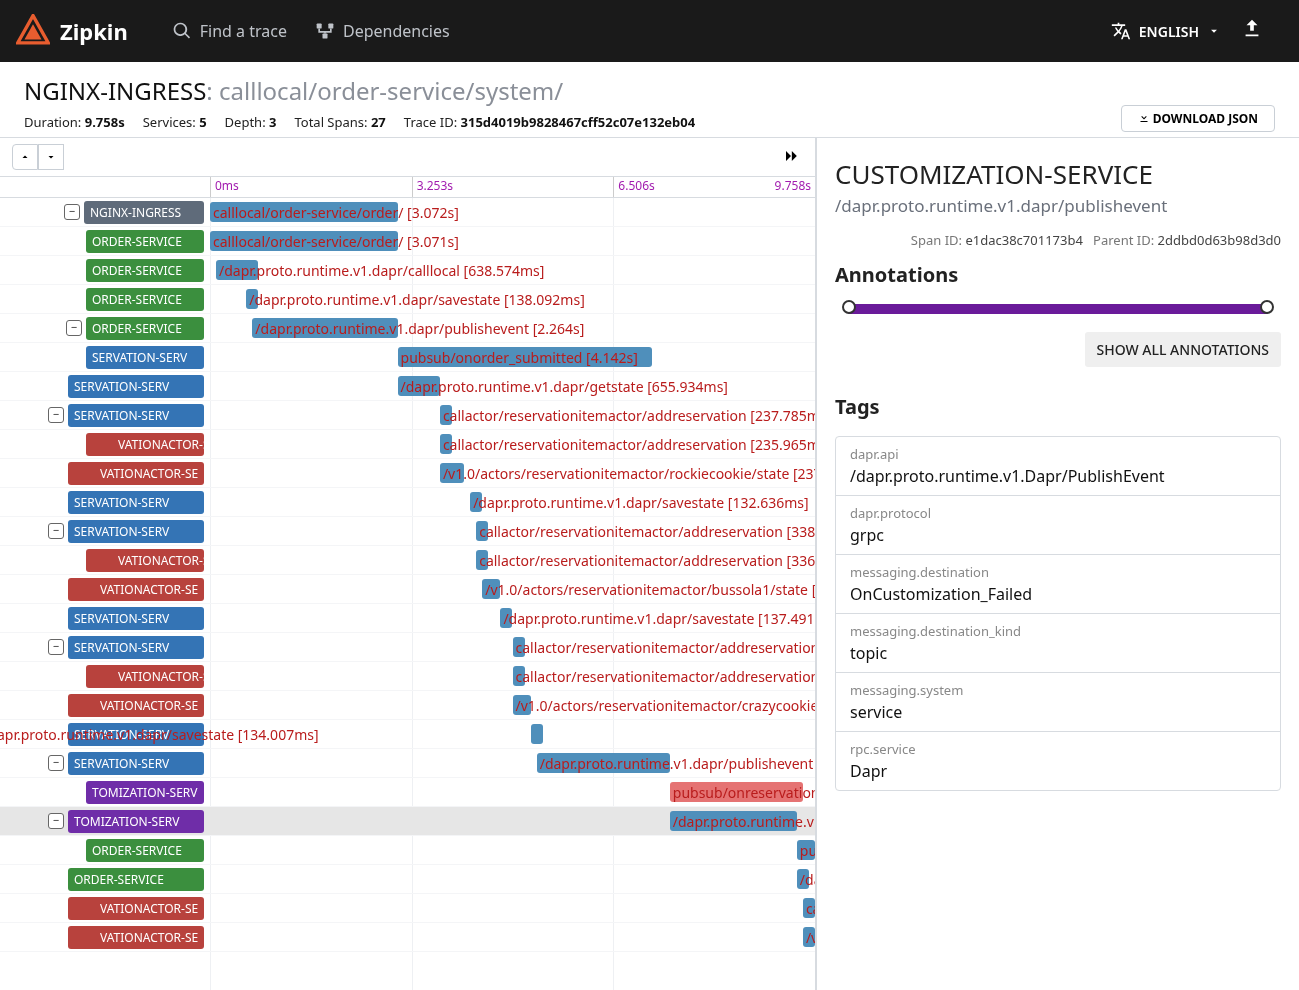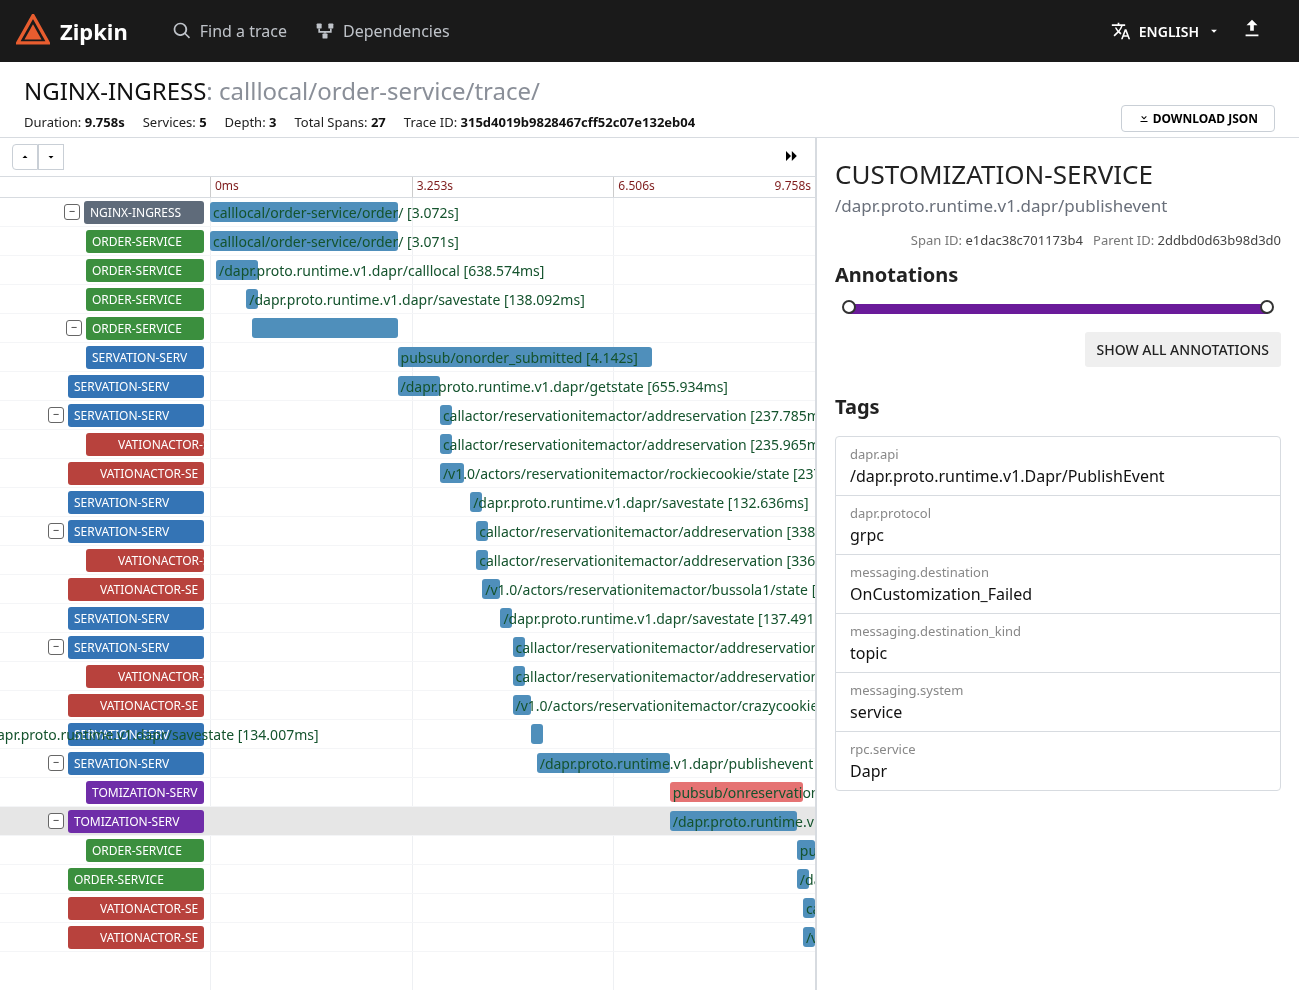--- a/index.html
+++ b/index.html
@@ -43,37 +43,37 @@
   .main{display:flex;height:calc(100vh - 62px - 66px);}
   .left{flex:1;min-width:0;display:flex;flex-direction:column;border-right:2px solid var(--border);position:relative;}
   .right{width:482px;padding:12px 18px 24px 18px;overflow:auto;}
   
   .tools{display:flex;gap:0;padding:6px 12px;border-bottom:1px solid var(--border);position:relative;}
   .btnsq{width:26px;height:26px;border:1px solid #c9cfd6;background:#fff;display:flex;align-items:center;justify-content:center;cursor:pointer;}
   .btnsq:first-child{border-radius:4px 0 0 4px;}
   .btnsq:last-child{border-radius:0 4px 4px 0;border-left:none;}
   .collapse{position:absolute;right:14px;top:8px;cursor:pointer;}
   
-  .ruler{display:flex;border-bottom:1px solid var(--border);font-size:12px;color:#7f1d1d;}
+  .ruler{display:flex;border-bottom:1px solid var(--border);font-size:12px;color:#a21caf;}
   .ruler .pad{width:var(--left);}
   .ruler .ticks{flex:1;position:relative;height:20px;}
   .tick{position:absolute;top:0;height:100%;border-left:1px solid #ccc;padding-left:4px;}
   
   .rows{flex:1;overflow:auto;position:relative;}
   .row{display:flex;align-items:center;height:var(--rowh);border-bottom:1px solid #f4f5f7;position:relative;}
   .row.sel{background:#e6e6e6;}
   .svc-cell{width:var(--left);display:flex;align-items:center;justify-content:flex-end;padding-right:6px;position:relative;}
   .toggle{width:16px;height:16px;border:1px solid #666;border-radius:3px;font-size:11px;line-height:12px;text-align:center;margin-right:4px;cursor:pointer;background:#fff;}
   .svc-chip{color:#fff;font-size:12px;padding:3px 6px;border-radius:3px;white-space:nowrap;overflow:hidden;}
   .c-grey{background:#5f6b7a;} .c-green{background:var(--green);} .c-blue{background:#3474b5;}
   .c-red{background:var(--red);padding-left:32px;} .c-purple{background:var(--purple);}
   .timeline{flex:1;position:relative;height:100%;}
   .bar{position:absolute;top:4px;height:20px;border-radius:3px;background:var(--blue);}
   .bar.red{background:#e57373;}
-  .span-label{position:absolute;top:5px;font-size:14px;color:#14532d;white-space:nowrap;}
+  .span-label{position:absolute;top:5px;font-size:14px;color:#b91c1c;white-space:nowrap;}
   
   .grid{position:absolute;left:var(--left);right:0;top:0;bottom:0;pointer-events:none;}
   .gridline{position:absolute;top:0;bottom:0;border-left:1px solid #eef0f3;}
   
   .r-title{font-size:26px;margin:6px 0 2px 0;}
   .r-sub{color:#6a707b;font-size:17px;margin-bottom:14px;}
   .r-ids{font-size:13px;color:#444;text-align:right;margin-bottom:12px;}
   .r-ids .lbl{color:#777;}
   .section-h{font-size:20px;font-weight:700;margin:8px 0 16px 0;}
   .ann-track{height:10px;background:#6a1b9a;border-radius:5px;position:relative;margin:14px 10px 18px 10px;}
@@ -123,21 +123,21 @@
   </div>
   <div class="upload">
     <svg width="22" height="22" viewBox="0 0 24 24" fill="#fff">
         <path d="M5 20h14v-2H5v2zM12 2L6 8h4v6h4V8h4l-6-6z"></path>
       </svg>
   </div>
 </div>
 
 <div class="pagehead">
   <div class="title">
-    <span class="svc">NGINX-INGRESS</span><span class="rest">: calllocal/order-service/trace/</span>
+    <span class="svc">NGINX-INGRESS</span><span class="rest">: calllocal/order-service/system/</span>
   </div>
   <div class="meta">
     <span><span>Duration:</span> <b>9.758s</b></span>
     <span><span>Services:</span> <b>5</b></span>
     <span><span>Depth:</span> <b>3</b></span>
     <span><span>Total Spans:</span> <b>27</b></span>
     <span><span>Trace ID:</span> <b>315d4019b9828467cff52c07e132eb04</b></span>
   </div>
   <button class="dl">
     <svg width="12" height="12" viewBox="0 0 24 24" style="vertical-align:-1px">
@@ -216,20 +216,21 @@
             <div class="span-label" style="left: calc(6% + 3px);">/dapr.proto.runtime.v1.dapr/savestate [138.092ms]</div>
           </div>
         </div>
         <div class="row">
           <div class="svc-cell" style="padding-left: 20px;">
             <div class="toggle">−</div>
             <div class="svc-chip c-green" style="width: 118px; margin-right: 0px;">ORDER-SERVICE</div>
           </div>
           <div class="timeline">
             <div class="bar" style="left: 7%; width: 24%;"></div>
+            <div class="span-label" style="left: calc(7% + 3px);">/dapr.proto.runtime.v1.dapr/publishevent [2.264s]</div>
           </div>
         </div>
         <div class="row">
           <div class="svc-cell" style="padding-left: 20px;">
             <div class="svc-chip c-blue" style="width: 118px; margin-right: 0px;">SERVATION-SERV</div>
           </div>
           <div class="timeline">
             <div class="bar" style="left: 31%; width: 42%;"></div>
             <div class="span-label" style="left: calc(31% + 3px);">pubsub/onorder_submitted [4.142s]</div>
           </div>

